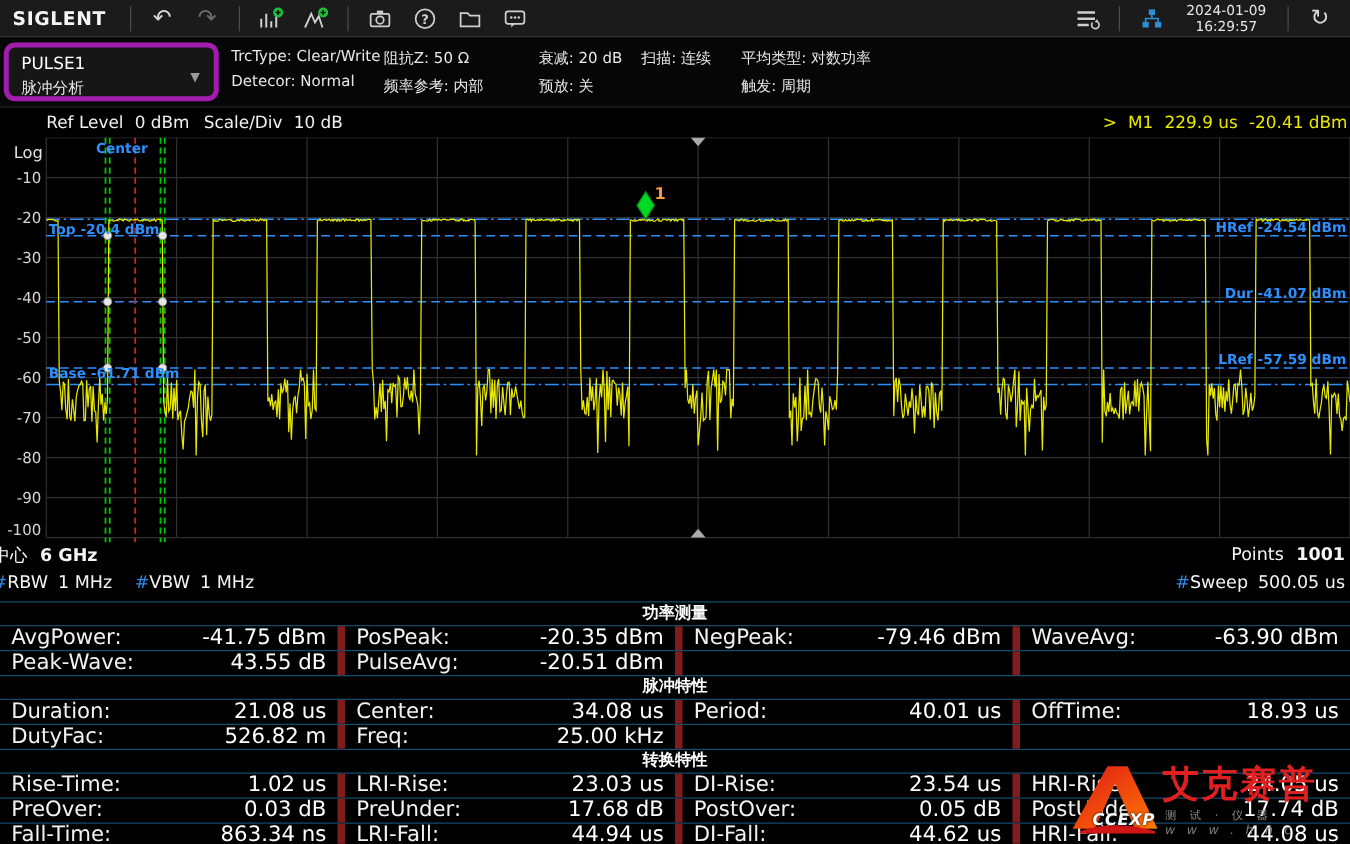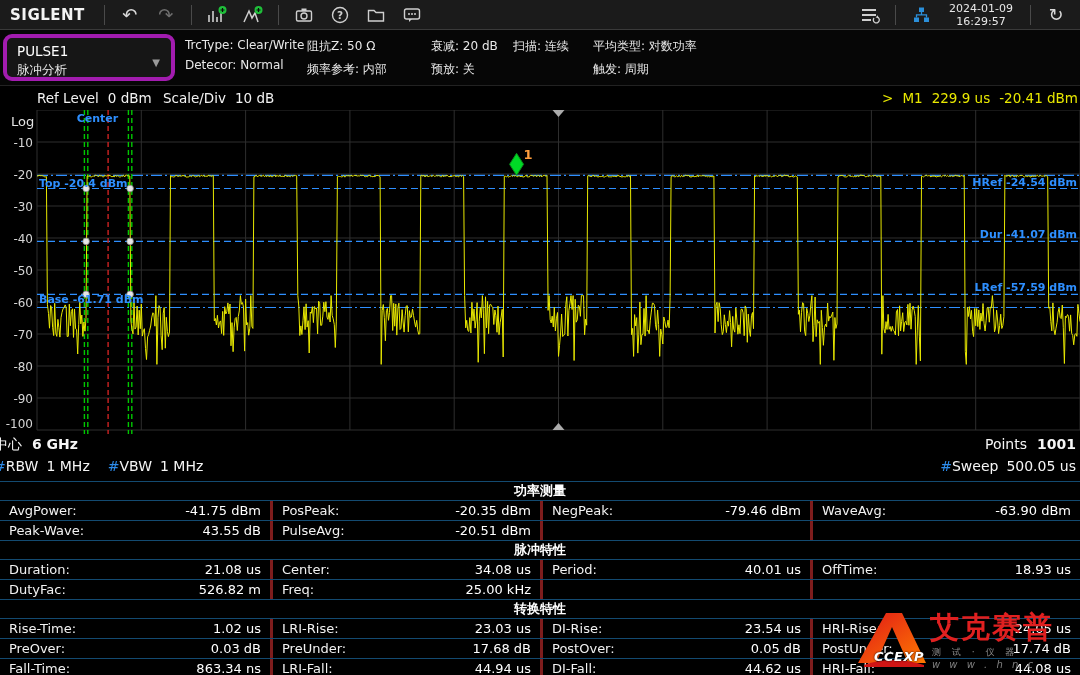--- a/index.html
+++ b/index.html
@@ -40,23 +40,23 @@
   .frow{position:absolute;left:0;width:1080px;height:20px;font-size:14px;color:#f5f5f5;}
   #f1{top:436px;} #f2{top:458px;}
   .fleft{position:absolute;left:-6px;white-space:nowrap;}
   .fright{position:absolute;right:4px;white-space:nowrap;}
   .gapv{margin-left:10px;font-weight:bold;} .gap2{margin-left:8px;} .ml18{margin-left:18px;}
   .hash{color:#2d8ceb;}
   
   #tables{position:absolute;left:0;top:481px;width:1080px;border-top:1px solid #134a70;}
   .sec-title{height:18px;line-height:18px;text-align:center;font-size:13px;font-weight:bold;
              color:#fff;border-bottom:1px solid #134a70;}
-  .trow{display:flex;height:19px;line-height:19px;border-bottom:1px solid #134a70;font-size:13px;}
+  .trow{display:flex;height:19px;line-height:19px;border-bottom:1px solid #134a70;font-size:17px;}
   .tcell{width:270px;display:flex;justify-content:space-between;box-sizing:border-box;padding:0 9px;}
-  .tcell + .tcell{border-left:3px solid #7f1d1d;}
+  .tcell + .tcell{border-left:6px solid #7f1d1d;}
   .tcell .lbl{color:#f2f2f2;} .tcell .val{color:#fff;}
   
   #watermark{position:absolute;right:0;top:607px;width:232px;height:68px;pointer-events:none;z-index:6;}
   #wm-logo{position:absolute;left:8px;top:4px;}
   #wm-logotext{position:absolute;left:26px;top:42px;font-size:13px;font-style:italic;font-weight:bold;
                color:#fff;letter-spacing:.5px;text-shadow:0 0 2px #000;}
   #wm-brand{position:absolute;left:82px;top:1px;font-size:29px;font-weight:bold;color:#e02020;
             letter-spacing:2px;white-space:nowrap;}
   #wm-line1{position:absolute;left:84px;top:39px;font-size:9px;color:#8f8f8f;letter-spacing:4px;white-space:nowrap;}
   #wm-line2{position:absolute;left:84px;top:52px;font-size:10px;color:#7f7f7f;font-style:italic;

